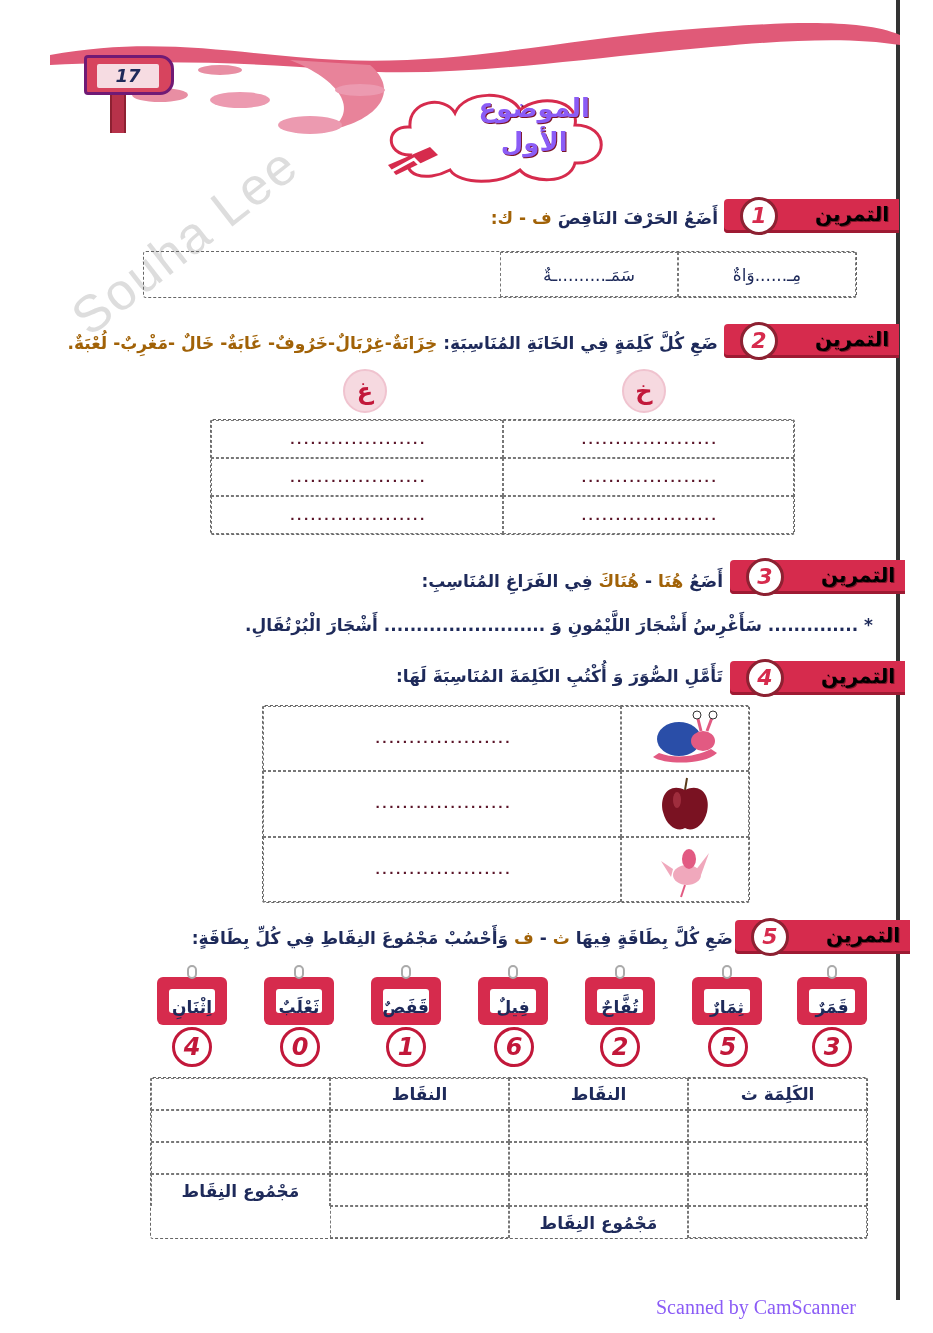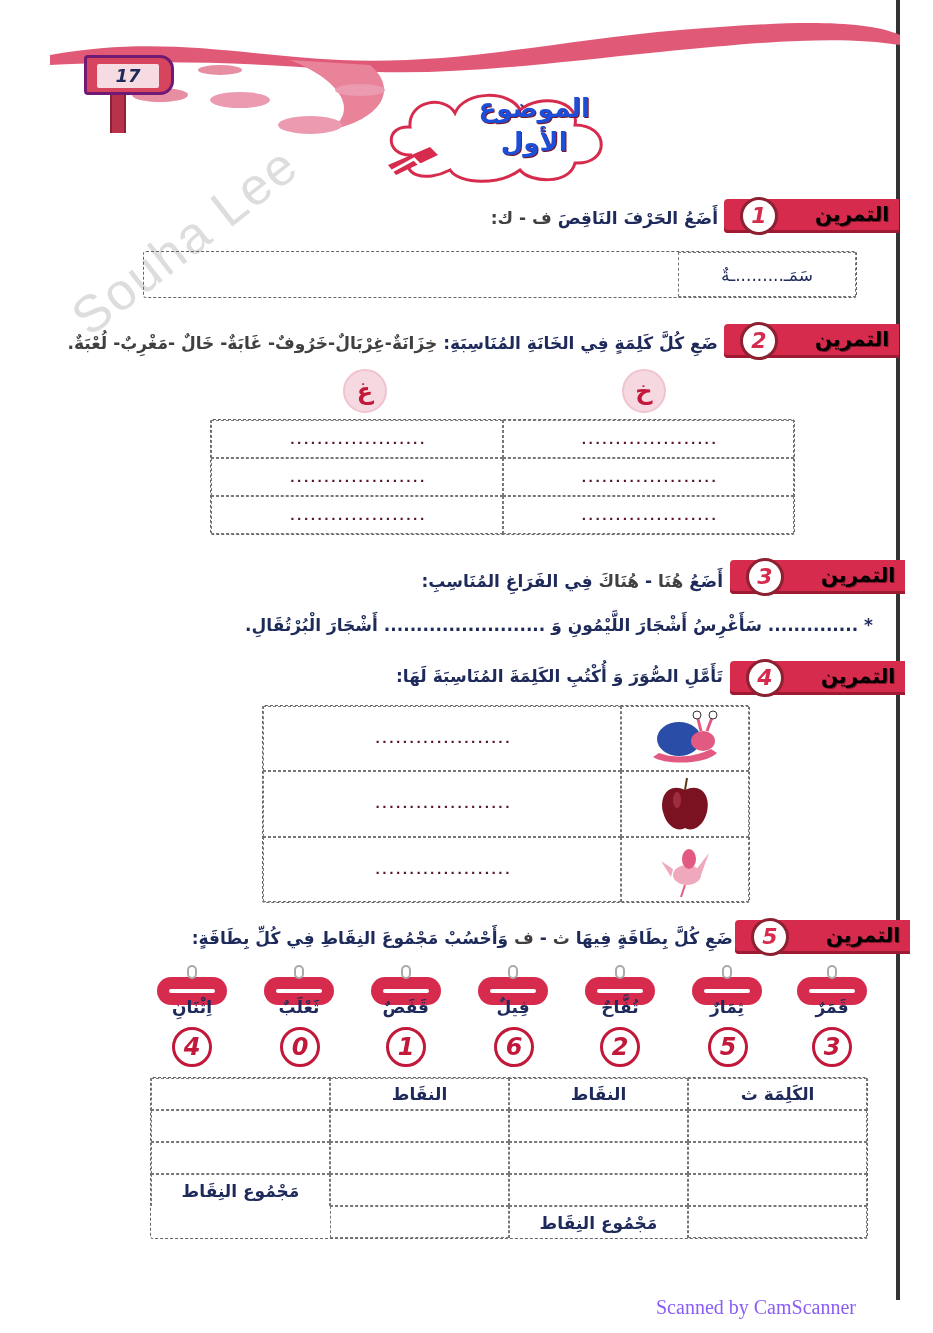--- a/index.html
+++ b/index.html
@@ -8,36 +8,36 @@
   .abs{position:absolute;}
   
   .page-edge{left:896px;top:0;width:4px;height:1300px;background:#333;}
   
   .ribbon{left:40px;top:0;width:860px;height:190px;}
   .signpost{left:72px;top:55px;width:98px;height:80px;}
   .sign-board{position:absolute;left:12px;top:0;width:90px;height:40px;background:#d7445e;border:3px solid #701a75;border-radius:4px 14px 14px 4px;}
   .sign-inner{position:absolute;left:10px;top:6px;width:62px;height:24px;background:#f6dce2;border-radius:2px;font:italic bold 18px "DejaVu Sans",sans-serif;color:#1e2a5a;text-align:center;line-height:24px;}
   .sign-pole{position:absolute;left:38px;top:40px;width:16px;height:38px;background:#b7324a;border-left:2px solid #8d2132;border-right:2px solid #8d2132;}
   .cloud{left:380px;top:85px;width:240px;height:100px;}
-  .cloud-title{position:absolute;right:30px;top:6px;font:bold 26px "DejaVu Sans",sans-serif;color:#1d4ed8;text-align:center;line-height:34px;direction:rtl;text-shadow:1px 1px 0 #7a1427;}
+  .cloud-title{position:absolute;right:30px;top:6px;font:bold 26px "DejaVu Sans",sans-serif;color:#8b5cf6;text-align:center;line-height:34px;direction:rtl;text-shadow:1px 1px 0 #7a1427;}
   .watermark{left:40px;top:150px;font:52px "Liberation Sans",sans-serif;color:rgba(180,180,180,.45);transform:rotate(-38deg);transform-origin:left top;white-space:nowrap;letter-spacing:2px;}
   
   .banner{height:34px;width:175px;background:#d62b4d;border-radius:4px 0 0 4px;box-shadow:inset 0 -3px 0 #9e1a33;}
   .banner-label{position:absolute;right:10px;top:3px;font:bold 20px "DejaVu Sans",sans-serif;color:#000000;direction:rtl;text-shadow:1px 1px 0 #7a1427;}
   .banner-num{position:absolute;left:16px;top:-2px;width:38px;height:38px;border-radius:50%;background:#fff;border:3px solid #8d2132;font:italic bold 22px "DejaVu Sans",sans-serif;color:#d62b4d;text-align:center;line-height:32px;}
   .instr{font:bold 17px "DejaVu Sans",sans-serif;color:#1e2a5a;direction:rtl;white-space:nowrap;}
-  .red{color:#404040;}
+  .red{color:#a16207;}
   
   .wavy{border:1.5px dashed #666;border-radius:3px;}
   .grid{display:grid;}
   .cell{border:1px dashed #777;display:flex;align-items:center;justify-content:center;font:17px "DejaVu Sans",sans-serif;color:#1e2a5a;direction:rtl;}
   .dots{font:bold 13px "DejaVu Sans Mono",monospace;color:#5a1428;letter-spacing:-1px;}
   .letter-bubble{width:44px;height:44px;border-radius:50%;background:#f6d9e0;border:2px solid #f0c3cf;font:bold 24px "DejaVu Sans",sans-serif;color:#c2183a;text-align:center;line-height:40px;}
   
-  .card{width:70px;height:28px;background:#d62b4d;border-radius:14px;padding:12px;}
+  .card{width:70px;height:48px;background:#d62b4d;border-radius:6px;padding:12px;}
   .card-inner{width:100%;height:100%;background:#fff;border-radius:3px;font:bold 17px "DejaVu Sans",sans-serif;color:#1e2a5a;text-align:center;line-height:36px;direction:rtl;}
   .card-ring{position:absolute;left:30px;top:-12px;width:10px;height:14px;border:2px solid #aaa;border-radius:5px;}
   .score{width:40px;height:40px;border-radius:50%;border:3px solid #c2183a;background:#fff;font:italic bold 24px "DejaVu Sans",sans-serif;color:#c2183a;text-align:center;line-height:34px;}
   .footer{left:656px;top:1296px;font:20px "Liberation Serif",serif;color:#8b5cf6;}
 </style>
 </head>
 <body>
 
 <div class="abs page-edge"></div>
 
@@ -74,20 +74,21 @@
 
 <div class="abs banner" style="left:724px;top:199px;">
   <span class="banner-label">التمرين</span>
   <span class="banner-num">1</span>
 </div>
 <div class="abs instr" style="right:215px;top:208px;">
   <span>أَضَعُ الحَرْفَ النَاقِصَ</span>
   <span class="red">ف - ك:</span>
 </div>
 <div class="abs wavy grid" style="left:143px;top:251px;width:714px;height:47px;grid-template-columns:repeat(4,1fr);direction:rtl;">
+  <div class="cell">مِـ......وَاةٌ</div>
   <div class="cell">سَمَـ.........ـةٌ</div>
 </div>
 
 <div class="abs banner" style="left:724px;top:324px;">
   <span class="banner-label">التمرين</span>
   <span class="banner-num">2</span>
 </div>
 <div class="abs instr" style="right:215px;top:333px;">
   <span>ضَعِ كُلَّ كَلِمَةٍ فِي الخَانَةِ المُنَاسِبَةِ:</span>
   <span class="red">خِزَانَةٌ-غِرْبَالٌ-خَرُوفٌ- غَابَةٌ- خَالٌ -مَغْرِبٌ- لُعْبَةٌ.</span>

